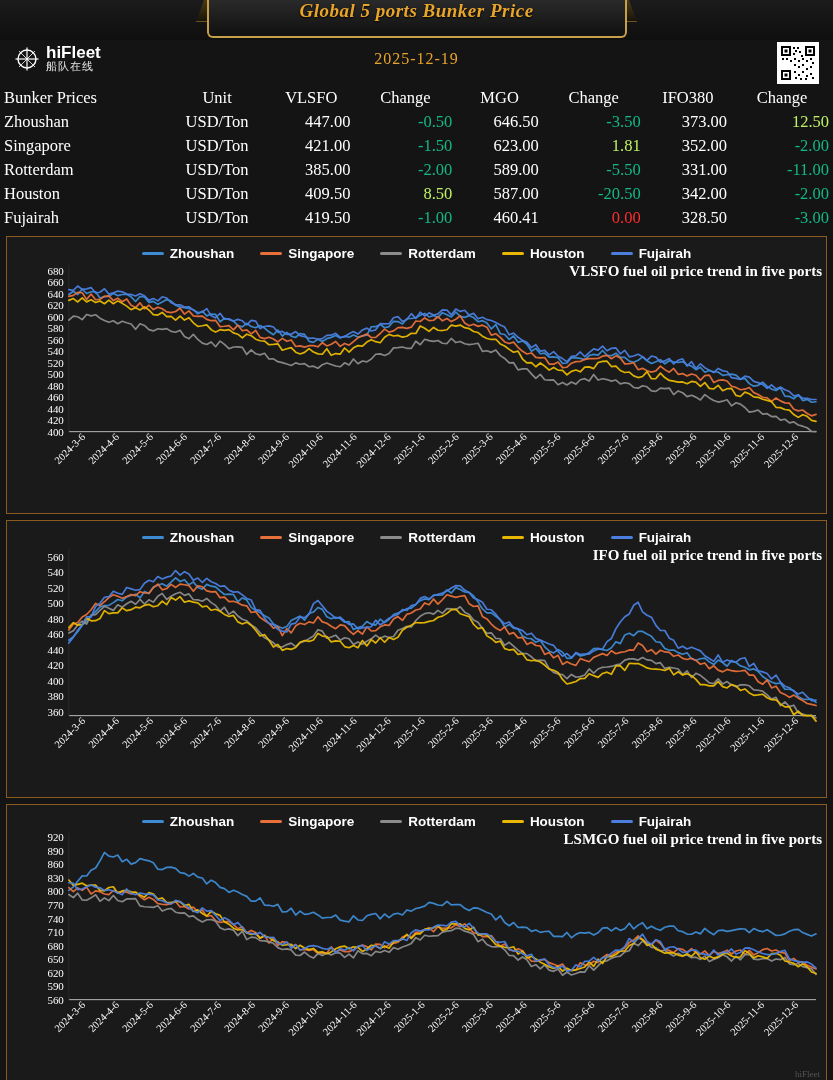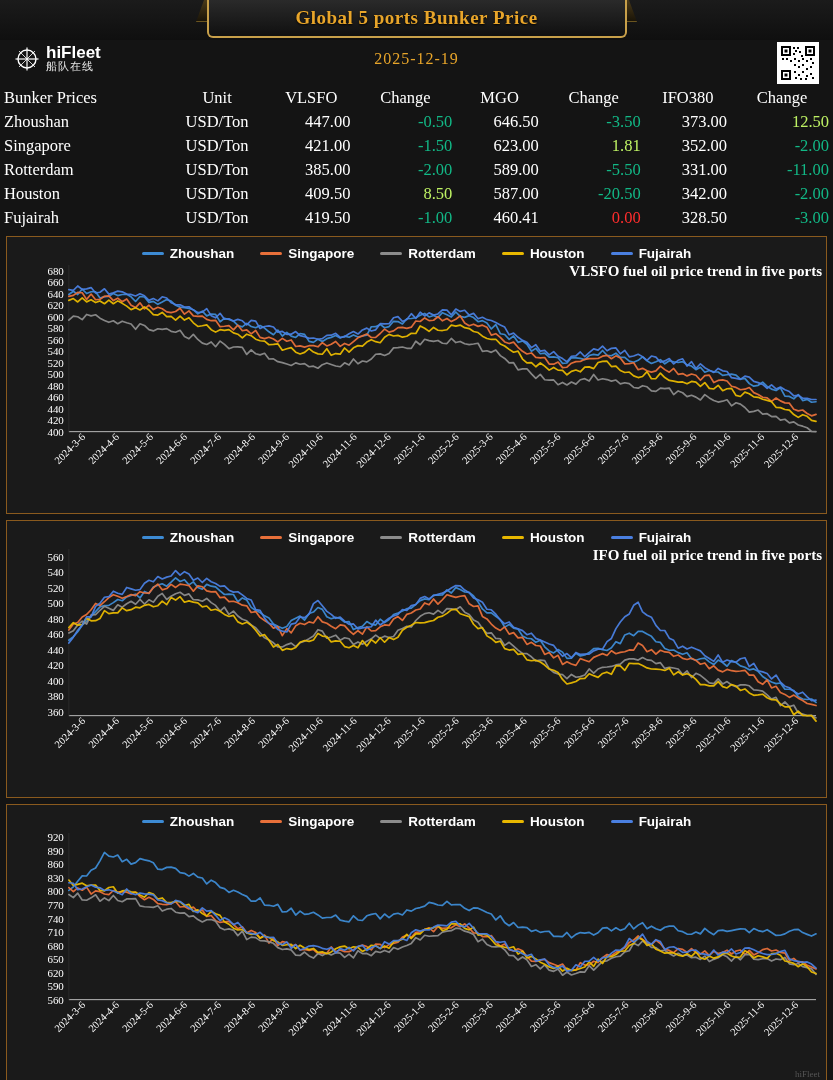--- a/index.html
+++ b/index.html
@@ -27,22 +27,22 @@
     left: 50%;
     transform: translateX(-50%);
     top: 0;
     width: 420px;
     height: 38px;
     background: linear-gradient(180deg,#2a2a2a 0%, #101010 100%);
     border: 2px solid #c8a04a;
     border-top: none;
     border-radius: 0 0 6px 6px;
     display: flex;
-    align-items: center;
     justify-content: center;
+    font-style: italic;
   }
   .banner-title {
     color: #e8a52a;
     font-size: 19px;
     font-weight: bold;
     letter-spacing: .5px;
     font-family: "Liberation Serif", serif;
     text-shadow: 0 1px 2px #000;
   }
   .banner-side {
@@ -573,20 +573,21 @@
         </div>
       <div class="legend-item">
           <span class="legend-swatch" style="background:#e8b800"></span>
           <span>Houston</span>
         </div>
       <div class="legend-item">
           <span class="legend-swatch" style="background:#4a7fe0"></span>
           <span>Fujairah</span>
         </div>
     </div>
+    <div class="panel-title">LSMGO fuel oil price trend in five ports</div>
     <div class="plot">
       <svg viewBox="0 0 821 256" preserveAspectRatio="none">
           <line x1="62" y1="174" x2="811" y2="174" stroke="#b9b9b9" stroke-width="1"></line>
           <line x1="62" y1="6" x2="62" y2="174" stroke="#2a2a2a" stroke-width="1"></line>
           <text x="57" y="14.540540540540519" text-anchor="end" font-size="11" class="axis-text">920</text>
           <text x="57" y="28.16216216216216" text-anchor="end" font-size="11" class="axis-text">890</text>
           <text x="57" y="41.783783783783775" text-anchor="end" font-size="11" class="axis-text">860</text>
           <text x="57" y="55.4054054054054" text-anchor="end" font-size="11" class="axis-text">830</text>
           <text x="57" y="69.02702702702702" text-anchor="end" font-size="11" class="axis-text">800</text>
           <text x="57" y="82.64864864864865" text-anchor="end" font-size="11" class="axis-text">770</text>

